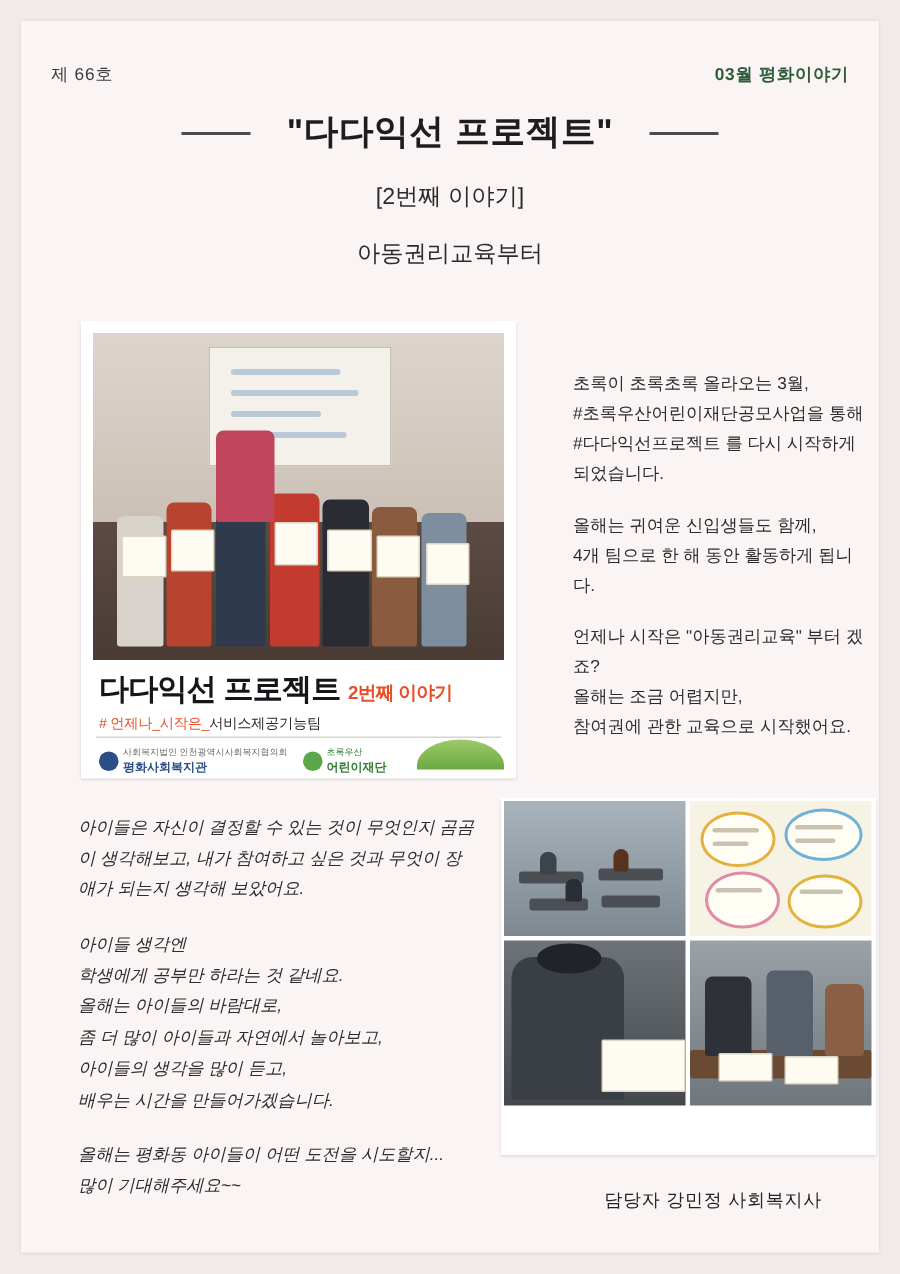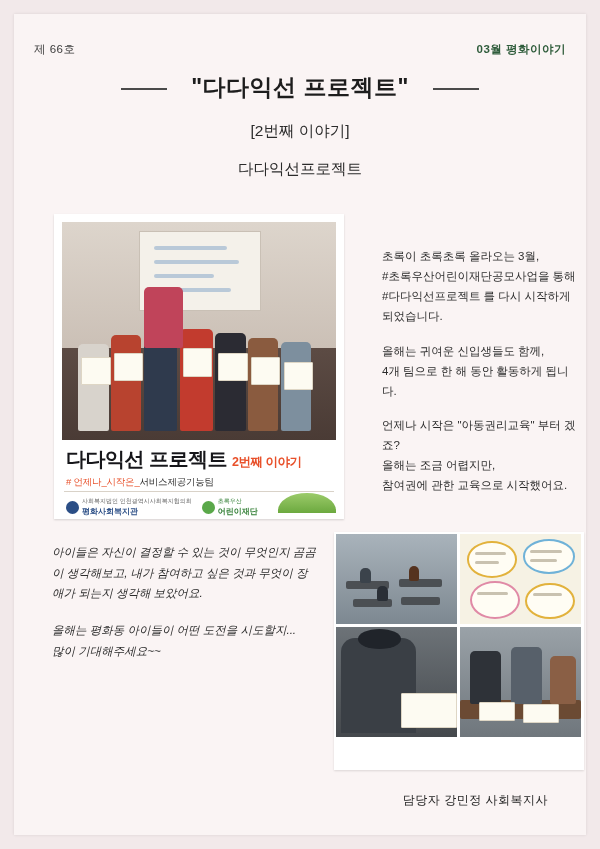--- a/index.html
+++ b/index.html
@@ -267,21 +267,21 @@
 <div class="page">
 
   <div class="header-row">
     <div class="issue-no">제 66호</div>
     <div class="month-label">03월 평화이야기</div>
   </div>
 
   <div class="title-wrap">
     <div class="main-title">"다다익선 프로젝트"</div>
     <div class="sub-title">[2번째 이야기]</div>
-    <div class="team-title">다다익선프로젝트</div>
+    <div class="team-title">아동권리교육부터</div>
   </div>
 
   <div class="poster">
     <div class="poster-photo">
       <div class="wall"></div>
       <div class="screen">
         <div class="screen-line" style="top:18%; width:60%;"></div>
         <div class="screen-line" style="top:36%; width:70%;"></div>
         <div class="screen-line" style="top:54%; width:50%;"></div>
         <div class="screen-line" style="top:72%; width:64%;"></div>
@@ -337,20 +337,26 @@
 #다다익선프로젝트 를 다시 시작하게 되었습니다.</p>
     <p style="white-space:pre-line">올해는 귀여운 신입생들도 함께,
 4개 팀으로 한 해 동안 활동하게 됩니다.</p>
     <p style="white-space:pre-line">언제나 시작은 "아동권리교육" 부터 겠죠?
 올해는 조금 어렵지만,
 참여권에 관한 교육으로 시작했어요.</p>
   </div>
 
   <div class="lower-text">
     <p>아이들은 자신이 결정할 수 있는 것이 무엇인지 곰곰이 생각해보고, 내가 참여하고 싶은 것과 무엇이 장애가 되는지 생각해 보았어요.</p>
+    <p style="white-space:pre-line">아이들 생각엔
+학생에게 공부만 하라는 것 같네요.
+올해는 아이들의 바람대로,
+좀 더 많이 아이들과 자연에서 놀아보고,
+아이들의 생각을 많이 듣고,
+배우는 시간을 만들어가겠습니다.</p>
     <p style="white-space:pre-line">올해는 평화동 아이들이 어떤 도전을 시도할지...
 많이 기대해주세요~~</p>
   </div>
 
   <div class="grid">
     <div class="cell c1">
       <div class="desk" style="left:8%; top:52%; width:36%; height:9%;"></div>
       <div class="desk" style="left:52%; top:50%; width:36%; height:9%;"></div>
       <div class="desk" style="left:14%; top:72%; width:32%; height:9%;"></div>
       <div class="desk" style="left:54%; top:70%; width:32%; height:9%;"></div>

